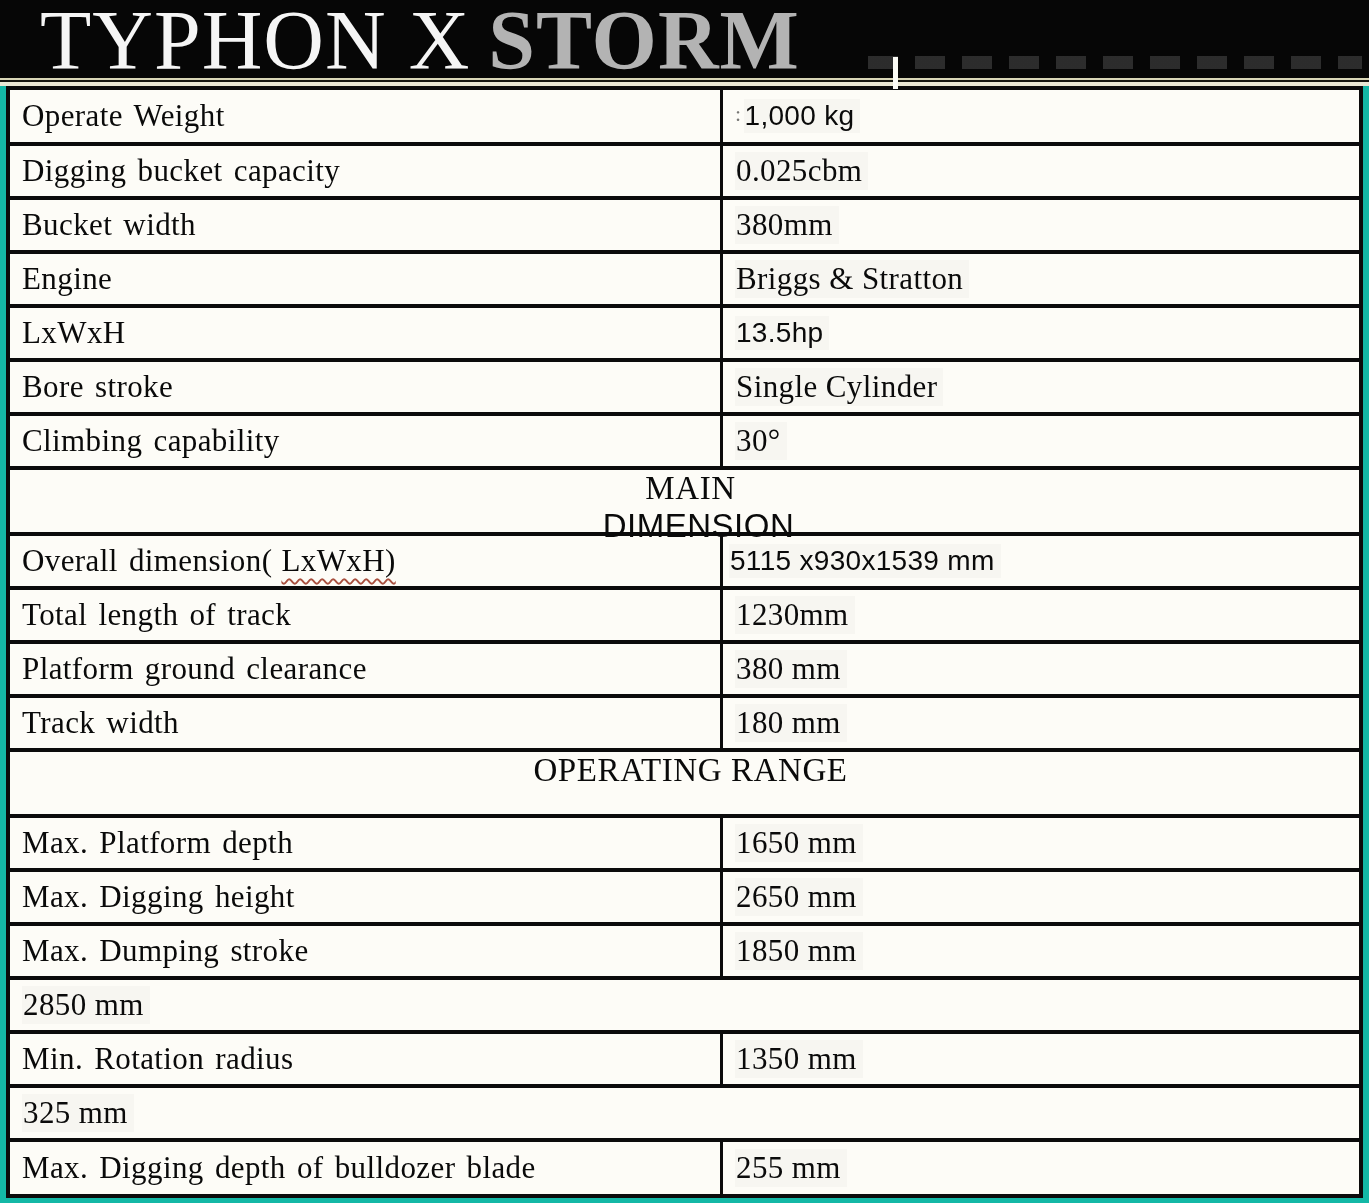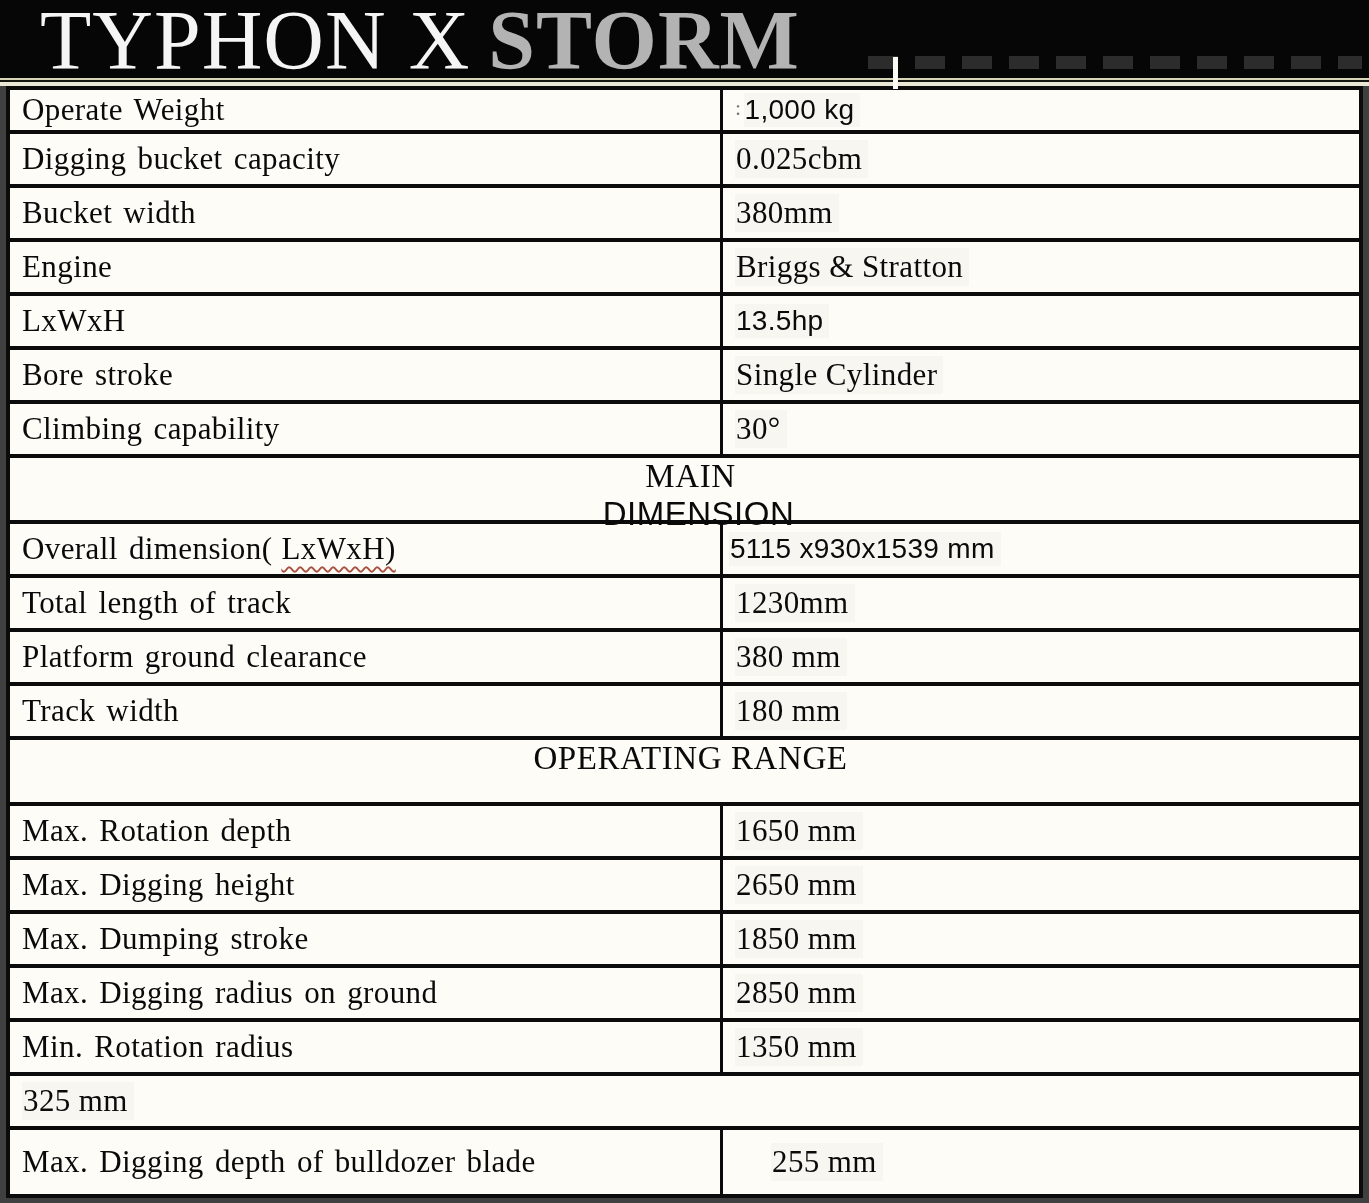--- a/index.html
+++ b/index.html
@@ -1,21 +1,21 @@
 <!DOCTYPE html>
 <html><head>
 <meta charset="utf-8">
 <style>
   * { margin: 0; padding: 0; box-sizing: border-box; }
   html, body { background: #ffffff; }
   .page {
     position: relative;
     width: 1369px;
     height: 1203px;
-    background: #404040;
+    background: #14b8a6;
     overflow: hidden;
     font-family: "Liberation Serif", serif;
   }
 
   
   .banner {
     position: relative;
     width: 1369px;
     height: 78px;
     background: #060606;
@@ -77,23 +77,23 @@
     background: #fdfcf7;
     display: flex;
     flex-direction: column;
   }
   .row {
     display: flex;
     flex: none;
     height: 54px;
     border-bottom: 4px solid #0b0b0b;
   }
-  .row.first { height: 44px; }
+  .row.first { height: 56px; }
   .row.section { height: 66px; }
-  .row.last { flex: 1; border-bottom: none; gap: 36px; }
+  .row.last { flex: 1; border-bottom: none; }
 
   .cell-label {
     width: 713px;
     flex: none;
     border-right: 3px solid #0b0b0b;
     display: flex;
     align-items: center;
     padding-left: 12px;
     font-family: "Liberation Serif", serif;
     font-size: 31px;
@@ -254,42 +254,41 @@
       <div class="cell-value">
           <span class="val">180 mm</span>
         </div>
     </div>
 
     <div class="row section">
       <div class="cell-section">OPERATING RANGE</div>
     </div>
 
     <div class="row">
-      <div class="cell-label">Max. Rotation depth</div>
+      <div class="cell-label">Max. Platform depth</div>
       <div class="cell-value">
           <span class="val">1650 mm</span>
         </div>
     </div>
 
     <div class="row">
       <div class="cell-label">Max. Digging height</div>
       <div class="cell-value">
           <span class="val">2650 mm</span>
         </div>
     </div>
 
     <div class="row">
       <div class="cell-label">Max. Dumping stroke</div>
       <div class="cell-value">
           <span class="val">1850 mm</span>
         </div>
     </div>
 
     <div class="row">
-      <div class="cell-label">Max. Digging radius on ground</div>
       <div class="cell-value">
           <span class="val">2850 mm</span>
         </div>
     </div>
 
     <div class="row">
       <div class="cell-label">Min. Rotation radius</div>
       <div class="cell-value">
           <span class="val">1350 mm</span>
         </div>

